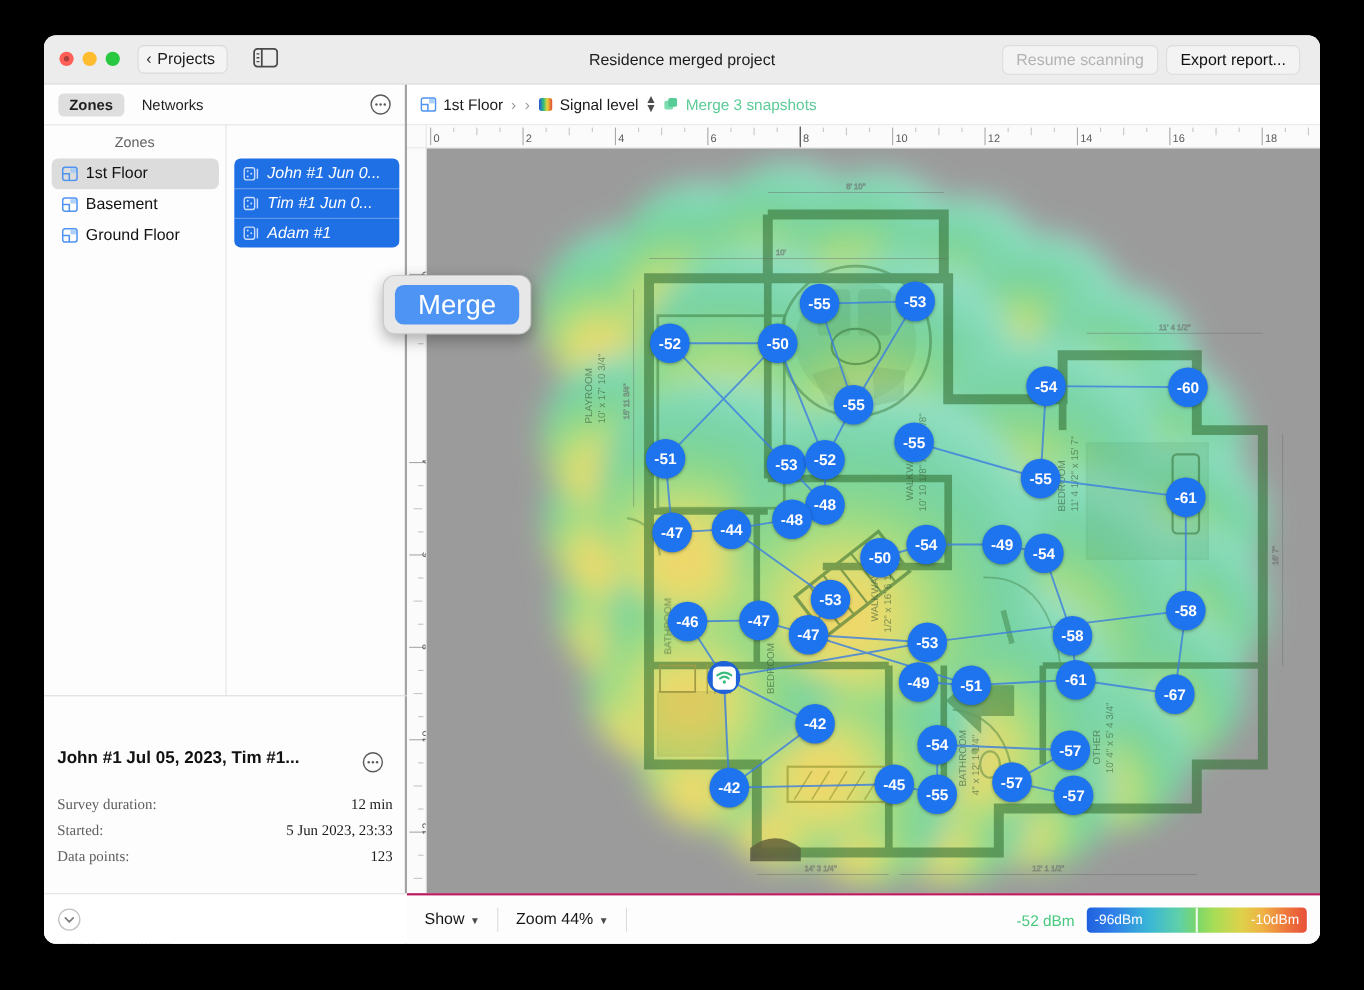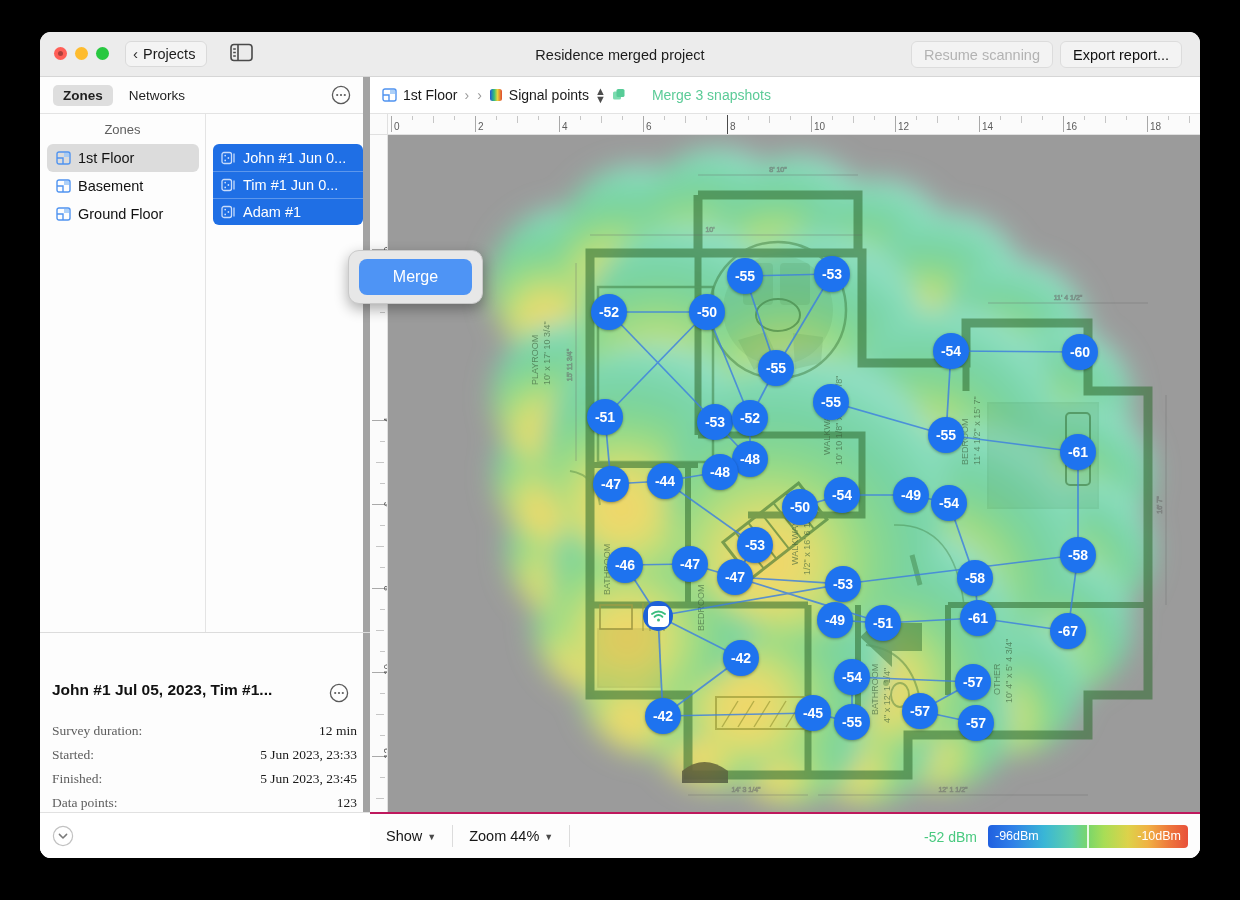--- a/index.html
+++ b/index.html
@@ -79,21 +79,21 @@
     font-size: 14.5px; cursor: default;
   }
   #btn-resume { right: 147px; color: #b3b3b3; }
   #btn-export { right: 18px; color: #111111; }
 
   
   #sidebar {
     position: absolute; left: 0; top: 45px;
     width: 330px; height: 781px;
     background: #fdfdfd;
-    border-right: 7px solid #a3a3a3;
+    border-right: 2px solid #a3a3a3;
   }
   #seg-bar {
     position: absolute; left: 0; top: 0;
     width: 100%; height: 37px;
     border-bottom: 1px solid #e3e3e3;
     display: flex; align-items: center;
   }
   .seg {
     font-size: 13.5px; color: #1f1f1f;
     padding: 3px 10px; border-radius: 5px;
@@ -139,20 +139,21 @@
   #snap-group {
     background: #1f6fe5; border-radius: 6px;
     overflow: hidden;
   }
   .snap-row {
     height: 27px; display: flex; align-items: center;
     gap: 7px; padding: 0 8px;
     font-size: 14.5px; color: #ffffff;
     white-space: nowrap; overflow: hidden;
     cursor: default;
+    font-style: italic;
   }
   .snap-row + .snap-row { border-top: 1px solid rgba(255,255,255,0.28); }
 
   .ic-floor { width: 15px; height: 14px; flex: 0 0 auto; }
   .ic-snap  { width: 15px; height: 14px; flex: 0 0 auto; }
 
   
   #merge-popup {
     position: absolute; left: 308px; top: 218px;
     width: 135px; height: 54px;
@@ -160,21 +161,21 @@
     border: 1px solid #c9c9c9;
     border-radius: 11px;
     box-shadow: 0 5px 14px rgba(0,0,0,0.32);
     display: flex; align-items: center; justify-content: center;
     z-index: 40;
   }
   #merge-btn {
     width: 113px; height: 36px;
     background: #4e94f5; border-radius: 8px;
     display: flex; align-items: center; justify-content: center;
-    color: #ffffff; font-size: 16px;
+    color: #ffffff; font-size: 25px;
     cursor: default;
   }
 
   
   #info-divider {
     position: absolute; left: 0; top: 555px;
     width: 330px; height: 1px; background: #dcdcdc;
   }
   #info-panel { position: absolute; left: 0; top: 556px; width: 330px; }
   #info-title {
@@ -230,21 +231,21 @@
     padding-left: 12px; gap: 6px;
     font-size: 14px; color: #1a1a1a;
     overflow: hidden; white-space: nowrap;
   }
   .crumb { display: flex; align-items: center; gap: 6px; cursor: default; }
   .crumb-sep { color: #9b9b9b; font-size: 14px; padding: 0 1px; }
   #crumb-snaps-label {
     max-width: 400px; overflow: hidden;
     text-overflow: ellipsis; white-space: nowrap;
   }
-  #crumb-merge { color: #5bcb97; cursor: default; margin-left: 20px; }
+  #crumb-merge { color: #5bcb97; cursor: default; }
   .stepper { font-size: 11px; line-height: 8px; color: #4d4d4d; }
 
   
   #ruler-top {
     position: absolute; left: 18px; top: 37px;
     width: 812px; height: 21px;
     background: #fbfbfb; border-bottom: 1px solid #e0e0e0;
     overflow: hidden;
   }
   #ruler-left {
@@ -474,24 +475,20 @@
       <div id="info-rows">
         <div class="info-row">
           <span class="k">Survey duration:</span>
           <span class="v">12 min</span>
         </div>
         <div class="info-row">
           <span class="k">Started:</span>
           <span class="v">5 Jun 2023, 23:33</span>
         </div>
         <div class="info-row">
-          <span class="k">Finished:</span>
-          <span class="v">5 Jun 2023, 23:45</span>
-        </div>
-        <div class="info-row">
           <span class="k">Data points:</span>
           <span class="v">123</span>
         </div>
       </div>
       <div id="info-hr"></div>
       <div id="info-desc">Add a description</div>
     </div>
 
     <div id="sidebar-footer">
       <div id="disclose-btn">
@@ -521,21 +518,21 @@
           <defs>
             <linearGradient id="gr1" x1="0" y1="0" x2="1" y2="0">
               <stop offset="0%" stop-color="#2257d8"></stop>
                 <stop offset="35%" stop-color="#34c07a"></stop>
               <stop offset="62%" stop-color="#e8d33c"></stop>
                 <stop offset="100%" stop-color="#e04a2f"></stop>
             </linearGradient>
           </defs>
           <rect x="1" y="1" width="12" height="12" rx="2.5" fill="url(#gr1)"></rect>
         </svg>
-        <span>Signal points</span>
+        <span>Signal level</span>
         <span class="stepper">▲<br>▼</span>
       </div>
       <div class="crumb" id="crumb-merge-wrap">
         <svg width="14" height="14" viewBox="0 0 14 14">
           <rect x="1" y="3.5" width="8" height="8" rx="1.6" fill="#7ddcb0"></rect>
           <rect x="4.5" y="1" width="8" height="8" rx="1.6" fill="#57cc97"></rect>
         </svg>
         <span id="crumb-merge">Merge 3 snapshots</span>
       </div>
     </div>

